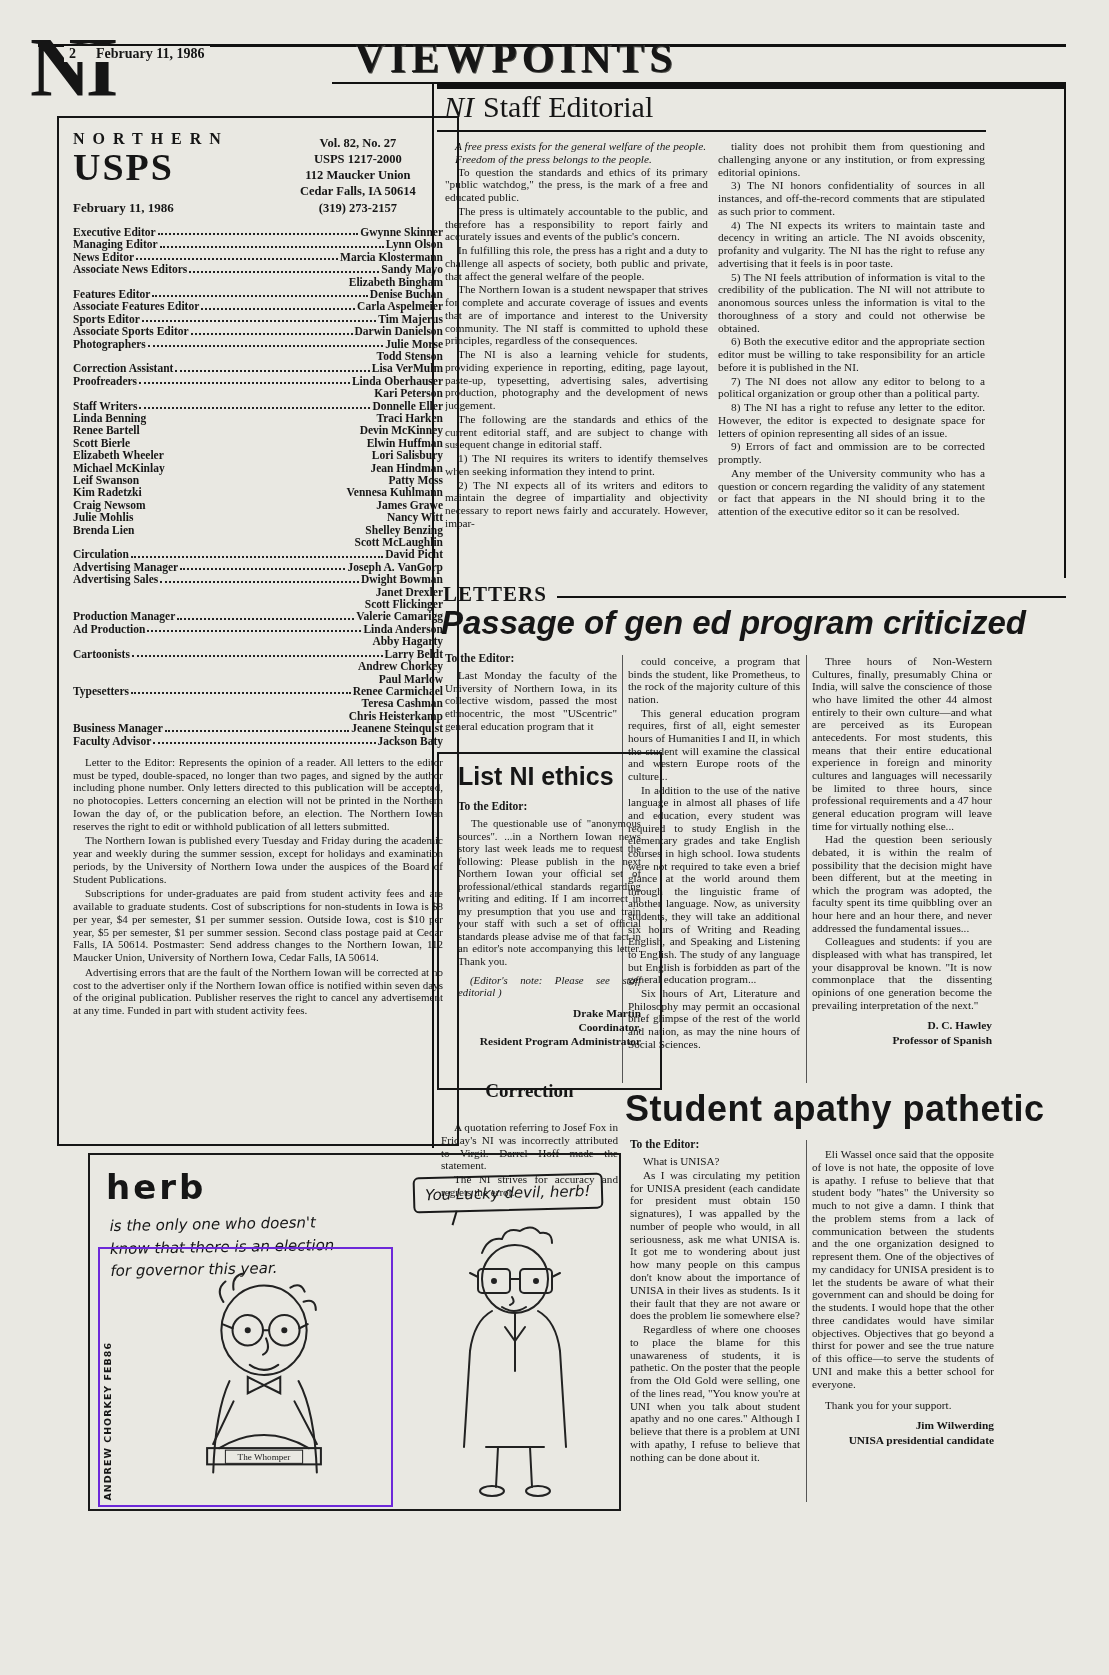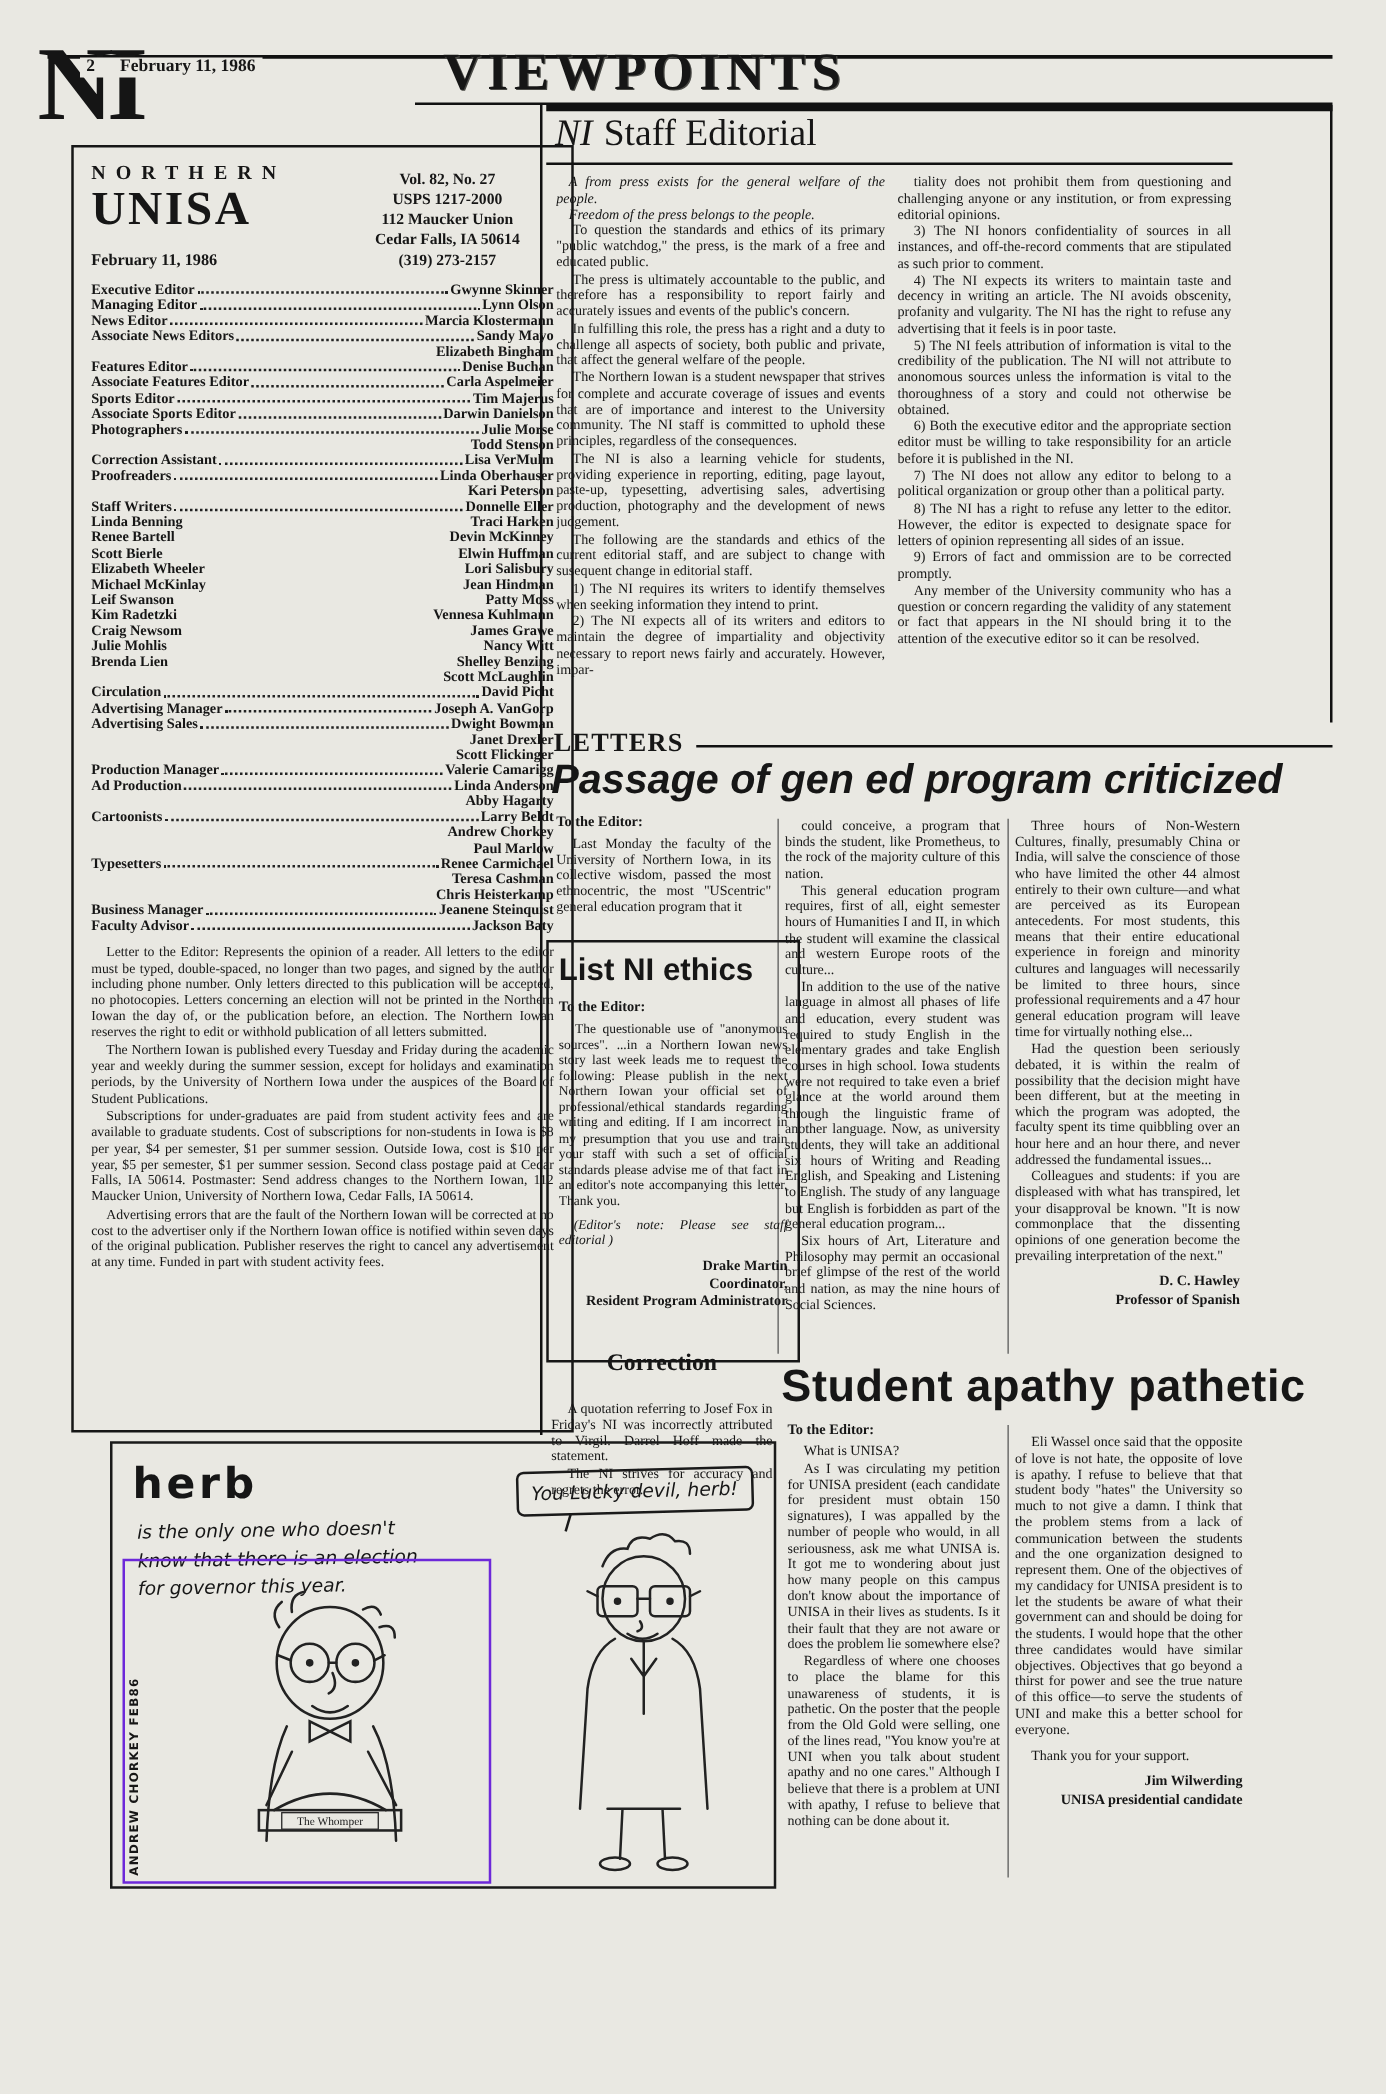--- a/index.html
+++ b/index.html
@@ -56,21 +56,21 @@
   .passage-headline{position:absolute;left:441px;top:604px;width:628px;
         font-family:"Liberation Sans",sans-serif;font-weight:bold;font-style:italic;font-size:33px;}
   .to-ed{font-weight:bold;font-size:11.5px;margin:0 0 4px 0;}
   .lt-col{position:absolute;font-size:11.2px;line-height:1.13;text-align:justify;}
   .lt-col1{left:445px;top:652px;width:172px;}
   .lt-col2{left:628px;top:655px;width:172px;}
   .lt-col3{left:812px;top:655px;width:180px;}
   .sig{font-weight:bold;text-align:right;font-size:11.4px;line-height:1.25;margin-top:7px;}
   
   .ethics-box{position:absolute;left:437px;top:752px;width:183px;height:322px;border:2px solid #161616;
-              padding:6px 8px;overflow:hidden;font-size:10.8px;line-height:1.16;text-align:justify;}
+              padding:6px 19px;overflow:hidden;font-size:10.8px;line-height:1.16;text-align:justify;}
   .ethics-headline{font-family:"Liberation Sans",sans-serif;font-weight:600;font-size:25px;
                    font-style:normal;margin:2px 0 9px 0;text-align:left;}
   .ed-note{font-style:italic;margin:6px 0 0 0;text-indent:12px;}
   
   .correction{position:absolute;left:441px;top:1080px;width:177px;font-size:11.2px;line-height:1.15;
               text-align:justify;}
   .corr-title{font-weight:bold;font-size:19px;text-align:center;margin:0 0 19px 0;}
   
   .apathy-headline{position:absolute;left:625px;top:1088px;width:450px;
         font-family:"Liberation Sans",sans-serif;font-weight:600;font-size:36px;letter-spacing:0.5px;}
@@ -105,21 +105,21 @@
   <div class="page-date">
     <span class="num">2</span><span>February 11, 1986</span>
   </div>
   <div class="viewpoints">VIEWPOINTS</div>
   <div class="rule r-vp"></div>
 
   <div class="masthead">
     <div class="mh-head">
       <div class="mh-left">
         <div class="mh-northern">NORTHERN</div>
-        <div class="mh-iowan">UNISA</div>
+        <div class="mh-iowan">USPS</div>
         <div class="mh-date">February 11, 1986</div>
       </div>
       <div class="mh-right">
 
       <div class="mh-info-line">Vol. 82, No. 27</div>
           <div class="mh-info-line">USPS 1217-2000</div>
           <div class="mh-info-line">112 Maucker Union</div>
           <div class="mh-info-line">Cedar Falls, IA 50614</div>
           <div class="mh-info-line">(319) 273-2157</div>
         </div>
@@ -391,21 +391,21 @@
   <div class="rule r-v2"></div>
   <div class="rule r-edtop"></div>
   <div class="rule r-edmid"></div>
 
   <div class="ed-title">
     <span class="ed-ni">NI</span><span>Staff Editorial</span>
   </div>
   <div class="ed-col ed-col1">
     <div>
 
-    <p class="intro-p">A from press exists for the general welfare of the people.</p>
+    <p class="intro-p">A free press exists for the general welfare of the people.</p>
         <p class="intro-p">Freedom of the press belongs to the people.</p>
       </div>
     <div>
 
     <p class="bp">To question the standards and ethics of its primary "public watchdog," the press, is the mark of a free and educated public.</p>
         <p class="bp">The press is ultimately accountable to the public, and therefore has a responsibility to report fairly and accurately issues and events of the public's concern.</p>
         <p class="bp">In fulfilling this role, the press has a right and a duty to challenge all aspects of society, both public and private, that affect the general welfare of the people.</p>
         <p class="bp">The Northern Iowan is a student newspaper that strives for complete and accurate coverage of issues and events that are of importance and interest to the University community. The NI staff is committed to uphold these principles, regardless of the consequences.</p>
         <p class="bp">The NI is also a learning vehicle for students, providing experience in reporting, editing, page layout, paste-up, typesetting, advertising sales, advertising production, photography and the development of news judgement.</p>
         <p class="bp">The following are the standards and ethics of the current editorial staff, and are subject to change with susequent change in editorial staff.</p>

